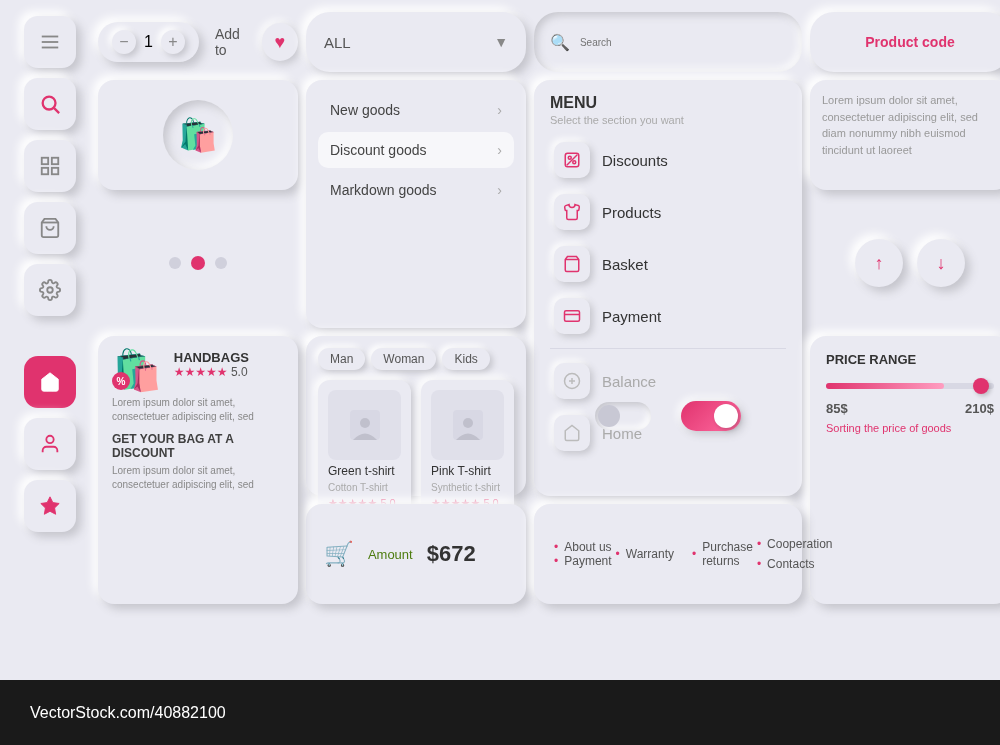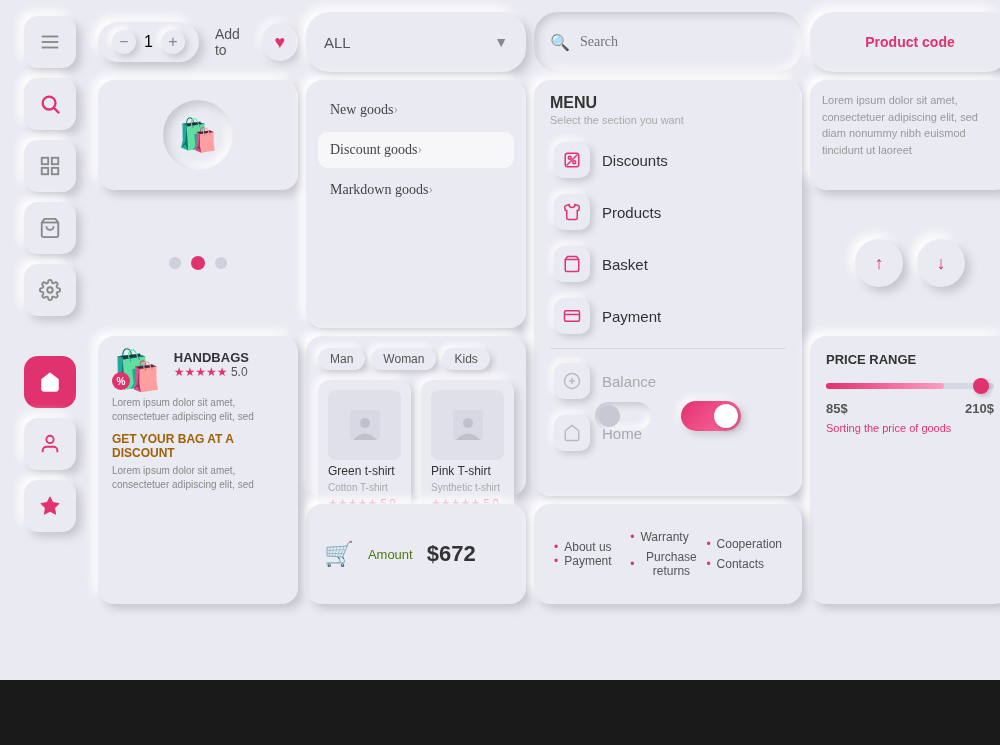--- a/index.html
+++ b/index.html
@@ -88,27 +88,26 @@
       border-radius: 50%;
       background: #eaeaf2;
       box-shadow: inset 4px 4px 10px #c5c5cc, inset -4px -4px 10px #ffffff;
       display: flex;
       align-items: center;
       justify-content: center;
     }
     .goods-item {
       display: flex;
       align-items: center;
-      justify-content: flex-start;
+      justify-content: space-between;
       padding: 10px 12px;
       border-radius: 10px;
       cursor: pointer;
       font-size: 14px;
       color: #444;
-      font-family: Liberation Serif, serif;
     }
     .menu-item-row {
       display: flex;
       align-items: center;
       gap: 12px;
       padding: 8px 4px;
       cursor: pointer;
     }
     .menu-icon-wrap {
       width: 36px;
@@ -384,21 +383,21 @@
     <button class="heart-btn">♥</button>
   </div>
 
   <div class="col3 row1" style="display:flex;align-items:center;justify-content:space-between;background:#eaeaf2;box-shadow:5px 5px 10px #c5c5cc,-5px -5px 10px #ffffff;border-radius:24px;padding:10px 18px;">
     <span style="font-size:15px;color:#555;font-weight:500;">ALL</span>
     <span style="color:#888;font-size:14px;">▼</span>
   </div>
 
   <div class="col45 row1" style="display:flex;align-items:center;background:#eaeaf2;box-shadow:inset 3px 3px 8px #c5c5cc,inset -3px -3px 8px #ffffff;border-radius:24px;padding:8px 16px;gap:10px;">
     <span style="color:#aaa;font-size:16px;">🔍</span>
-    <input type="text" style="border: none; background: transparent; outline: none; font-size: 14px; color: rgb(85, 85, 85); width: 100%; font-family: Liberation Serif, serif;" placeholder="Search">
+    <input type="text" style="border: none; background: transparent; outline: none; font-size: 10px; color: rgb(85, 85, 85); width: 100%;" placeholder="Search">
   </div>
 
   <div class="col6 row1" style="display:flex;align-items:center;justify-content:center;background:#eaeaf2;box-shadow:5px 5px 10px #c5c5cc,-5px -5px 10px #ffffff;border-radius:24px;padding:10px;">
     <span style="font-size:14px;color:#e0336e;font-weight:600;">Product code</span>
   </div>
 
   <div class="col2 row2" style="display:flex;align-items:center;justify-content:center;background:#eaeaf2;box-shadow:5px 5px 10px #c5c5cc,-5px -5px 10px #ffffff;border-radius:16px;">
     <div class="bag-circle">
       <span style="font-size:32px;color:#e0336e;">🛍️</span>
     </div>
@@ -501,21 +500,21 @@
       <div style="position:relative;">
         <div style="font-size:40px;line-height:1;">🛍️</div>
         <div style="position:absolute;bottom:0;left:0;background:#e0336e;color:white;font-size:10px;font-weight:bold;width:18px;height:18px;border-radius:50%;display:flex;align-items:center;justify-content:center;">%</div>
       </div>
       <div>
         <div style="font-size:13px;font-weight:700;color:#333;">HANDBAGS</div>
         <div style="color:#e0336e;font-size:12px;">★★★★★ <span style="color:#555;">5.0</span></div>
       </div>
     </div>
     <div style="font-size:10px;color:#888;margin-top:6px;line-height:1.4;">Lorem ipsum dolor sit amet, consectetuer adipiscing elit, sed</div>
-    <div style="font-size:12px;font-weight:700;color:#a16207;margin-top:8px;">GET YOUR BAG AT A DISCOUNT</div>
+    <div style="font-size:12px;font-weight:700;color:#404040;margin-top:8px;">GET YOUR BAG AT A DISCOUNT</div>
     <div style="font-size:10px;color:#888;margin-top:4px;line-height:1.4;">Lorem ipsum dolor sit amet, consectetuer adipiscing elit, sed</div>
   </div>
 
   <div class="col3 row4" style="background:#eaeaf2;box-shadow:5px 5px 10px #c5c5cc,-5px -5px 10px #ffffff;border-radius:16px;padding:12px;">
     <div class="filter-tabs">
       <button class="filter-tab">Man</button>
       <button class="filter-tab">Woman</button>
       <button class="filter-tab">Kids</button>
     </div>
     <div class="product-grid">
@@ -578,34 +577,35 @@
 
   <div class="col45 row5" style="background:#eaeaf2;box-shadow:5px 5px 10px #c5c5cc,-5px -5px 10px #ffffff;border-radius:16px;padding:12px 20px;display:grid;grid-template-columns:1fr 1fr 1fr;gap:4px;align-items:center;">
     <div style="display:flex;flex-direction:column;">
       <div class="footer-link-item">
           <span>About us</span>
         </div>
       <div class="footer-link-item">
           <span>Payment</span>
         </div>
     </div>
-    <div style="display:flex;flex-direction:column;gap:6px;text-align:center;">
+    <div style="display:flex;flex-direction:row;gap:18px;">
       <div class="footer-link-item">
           <span>Warranty</span>
         </div>
       <div class="footer-link-item">
           <span>Purchase returns</span>
         </div>
     </div>
     <div style="display:flex;flex-direction:column;gap:6px;">
       <div class="footer-link-item">
           <span>Cooperation</span>
         </div>
       <div class="footer-link-item">
           <span>Contacts</span>
         </div>
     </div>
   </div>
 
 </div>
 
 <div class="footer-bar">
+  <span class="url">VectorStock.com/40882100</span>
 </div>
 
 </body></html>

